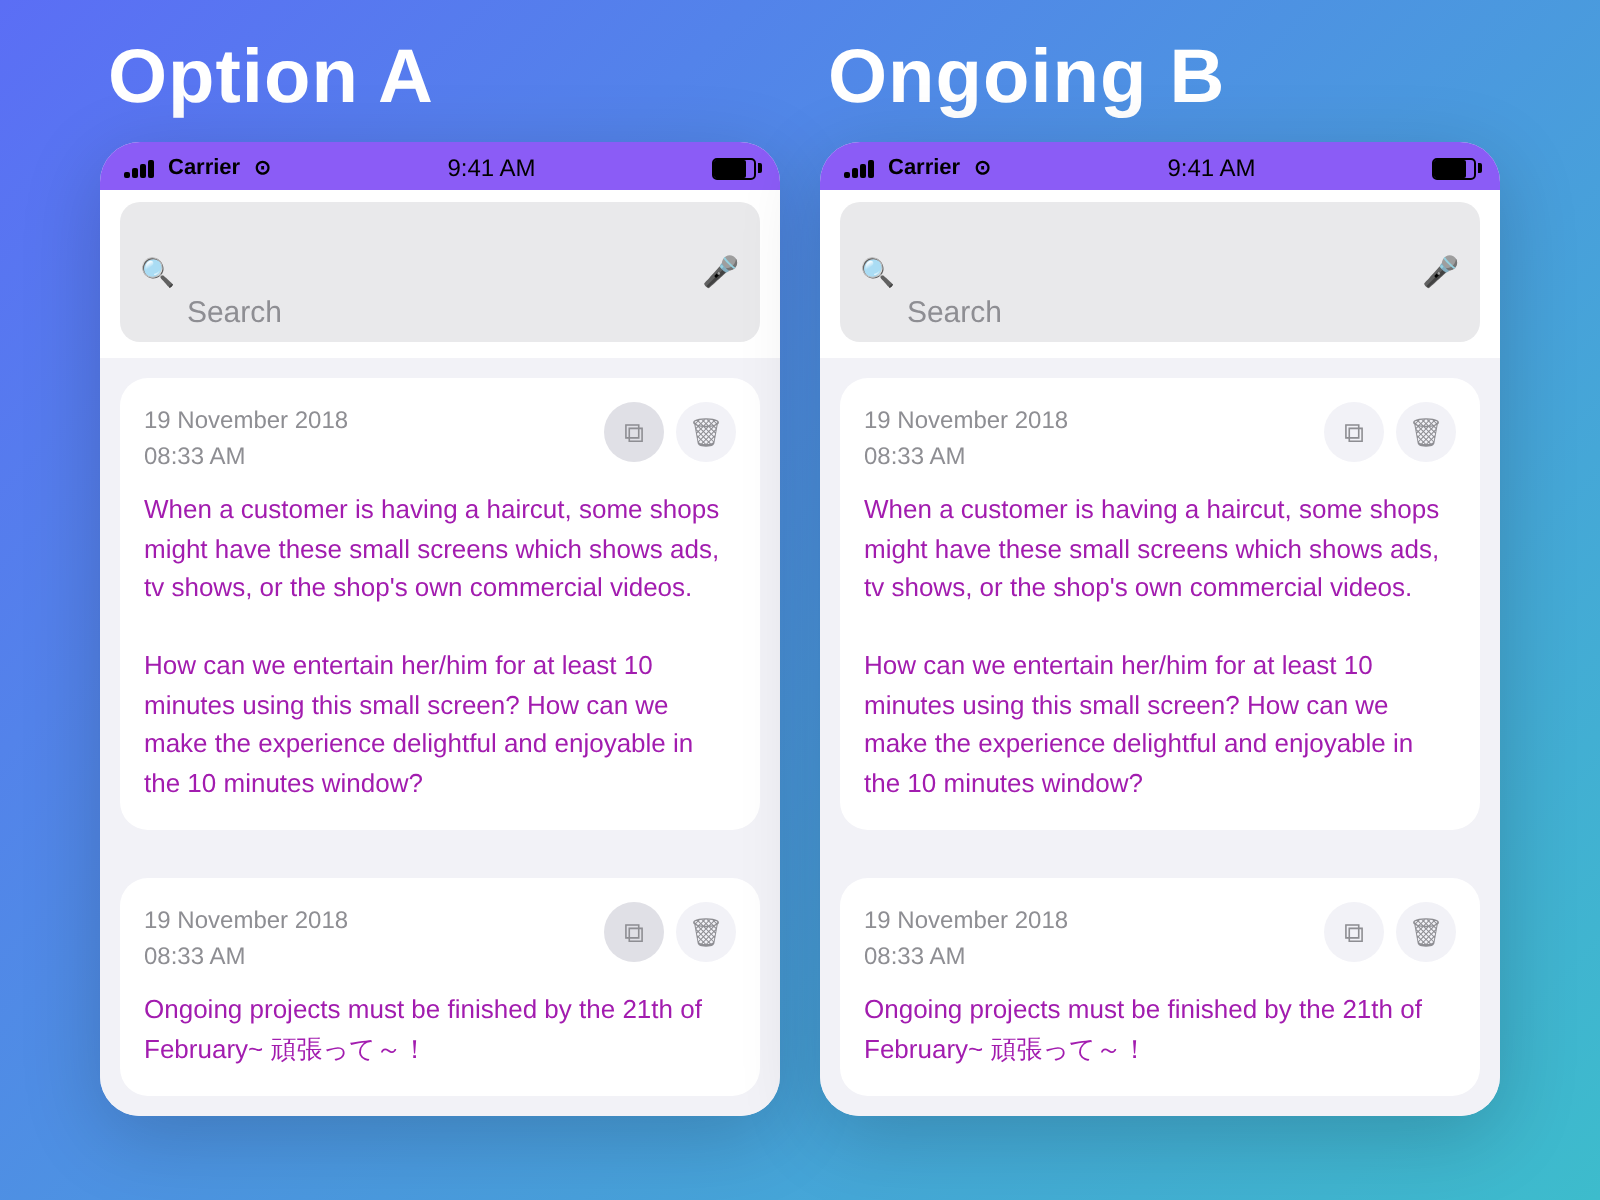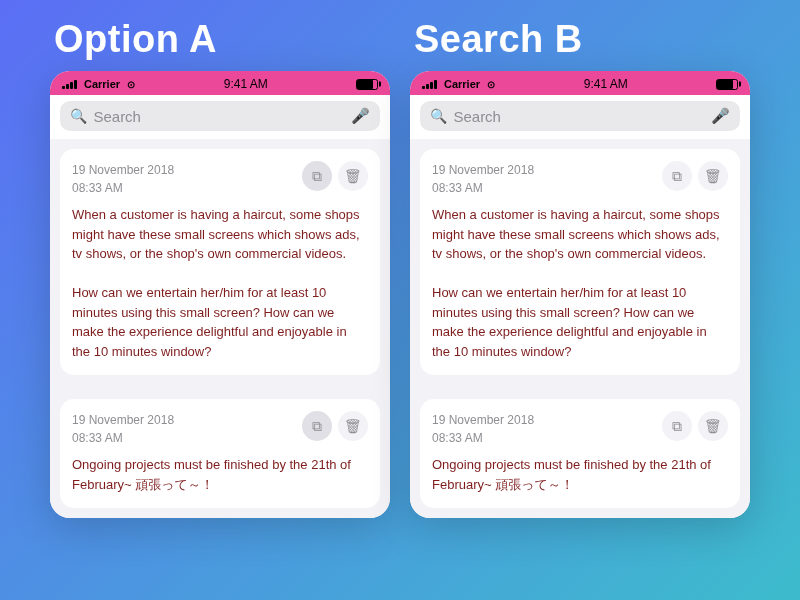--- a/index.html
+++ b/index.html
@@ -47,21 +47,21 @@
     .phone-frame {
       background: #f2f2f7;
       border-radius: 20px;
       width: 100%;
       overflow: hidden;
       box-shadow: 0 10px 40px rgba(0,0,0,0.18);
     }
 
     
     .status-bar {
-      background: #ec4899;
+      background: #8b5cf6;
       display: flex;
       align-items: center;
       justify-content: space-between;
       padding: 6px 12px 4px 12px;
       font-size: 11px;
       font-weight: 600;
     }
 
     .status-left {
       display: flex;
@@ -144,20 +144,21 @@
 
     .search-icon-svg {
       color: #8e8e93;
       font-size: 14px;
     }
 
     .search-placeholder {
       flex: 1;
       color: #8e8e93;
       font-size: 15px;
+      margin-top: 41px;
     }
 
     .mic-icon {
       color: #8e8e93;
       font-size: 15px;
     }
 
     
     .content-area {
       background: #f2f2f7;
@@ -206,21 +207,21 @@
       color: #8e8e93;
       border: none;
     }
 
     .action-btn.active {
       background: #e0e0e6;
     }
 
     .card-text {
       font-size: 13px;
-      color: #7f1d1d;
+      color: #a21caf;
       line-height: 1.5;
     }
 
     
     .option-a .action-btn.copy {
       background: #e0e0e6;
     }
   </style>
 </head>
 <body>
@@ -272,21 +273,21 @@
                 <button class="action-btn copy">⧉</button>
                 <button class="action-btn">🗑</button>
               </div>
             </div>
             <div class="card-text">Ongoing projects must be finished by the 21th of February~ 頑張って～！</div>
           </div>
         </div>
       </div>
     </div>
     <div class="option-col">
-      <div class="option-title">Search B</div>
+      <div class="option-title">Ongoing B</div>
       <div class="phone-frame">
         <div class="status-bar">
     <div class="status-left">
       <div class="signal-bars">
         <span style="height:3px"></span>
         <span style="height:5px"></span>
         <span style="height:7px"></span>
         <span style="height:9px"></span>
       </div>
       <span style="font-size:11px;font-weight:600;margin-left:3px;">Carrier</span>

